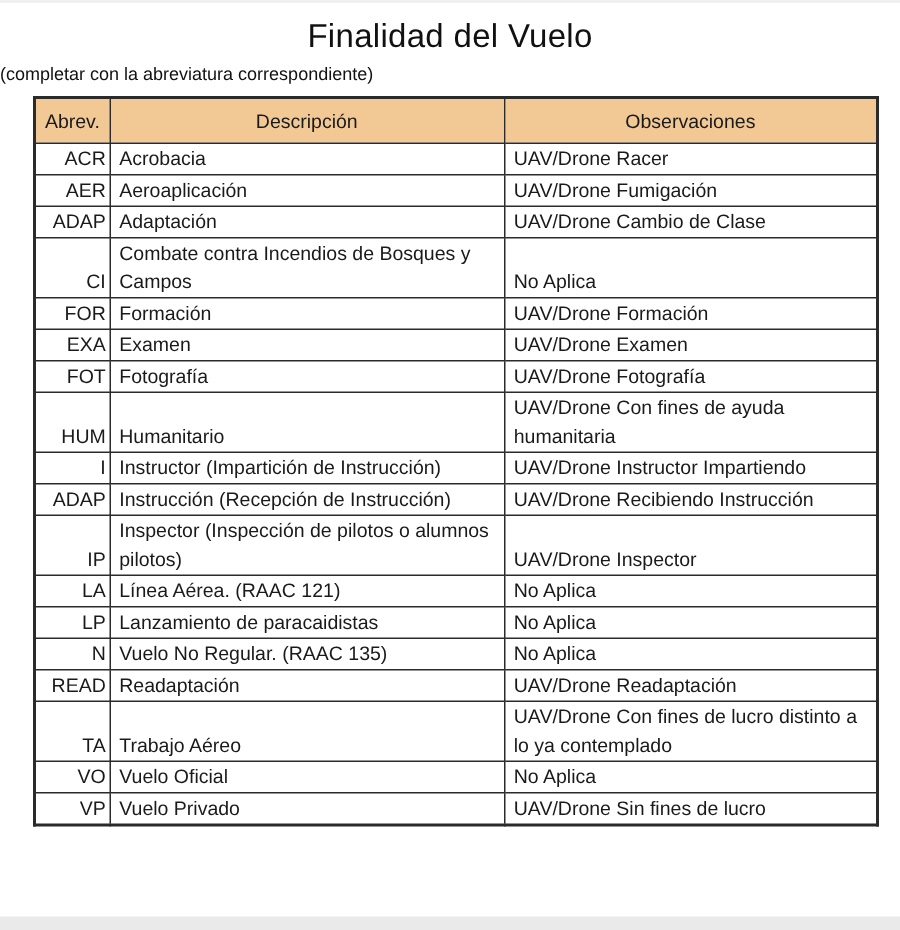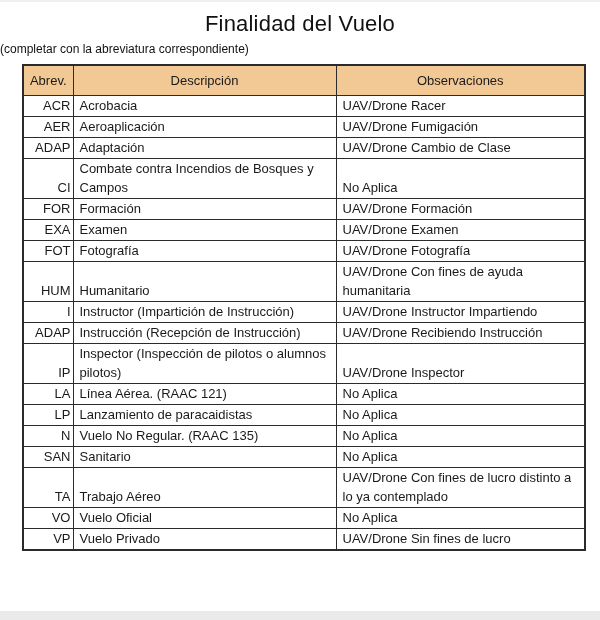--- a/index.html
+++ b/index.html
@@ -191,27 +191,27 @@
     <td class="obs">No Aplica</td>
   </tr>
 
   <tr>
     <td class="abbrev">N</td>
     <td class="desc">Vuelo No Regular. (RAAC 135)</td>
     <td class="obs">No Aplica</td>
   </tr>
 
 
-
-
-  <tr>
-    <td class="abbrev">SAN</td>
-    <td class="desc">Sanitario</td>
-    <td class="obs">No Aplica</td>
-  </tr>
+  <tr>
+    <td class="abbrev">READ</td>
+    <td class="desc">Readaptación</td>
+    <td class="obs">UAV/Drone Readaptación</td>
+  </tr>
+
+
 
   <tr>
     <td class="abbrev">TA</td>
     <td class="desc">Trabajo Aéreo</td>
     <td class="obs">UAV/Drone Con fines de lucro distinto a lo ya contemplado</td>
   </tr>
 
   <tr>
     <td class="abbrev">VO</td>
     <td class="desc">Vuelo Oficial</td>

